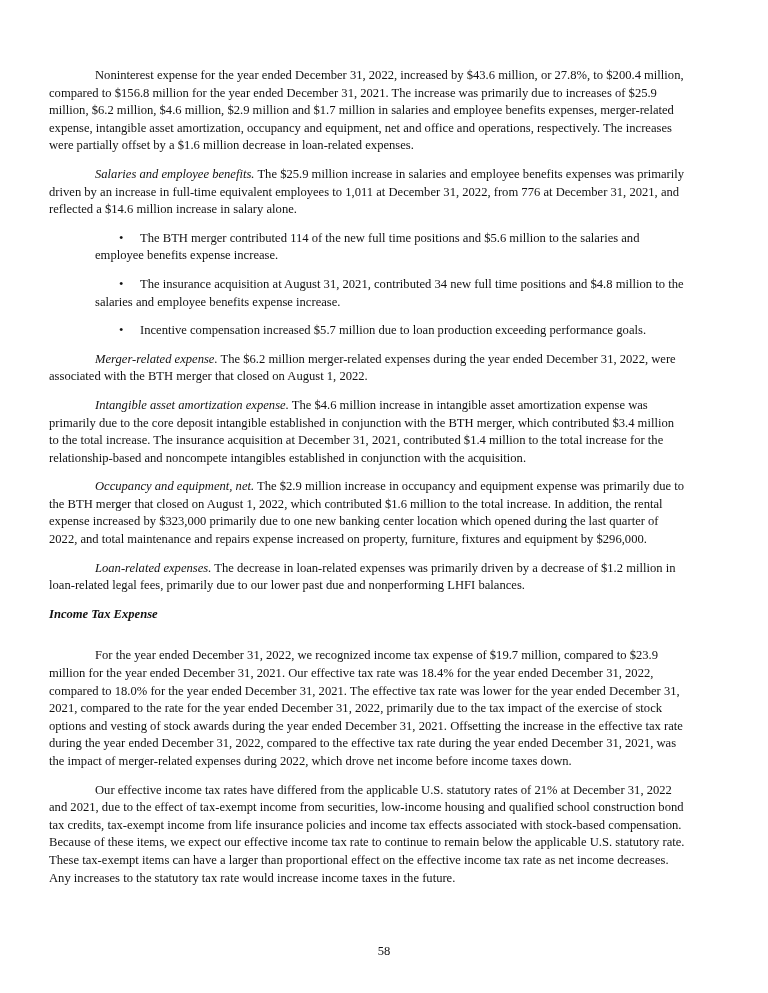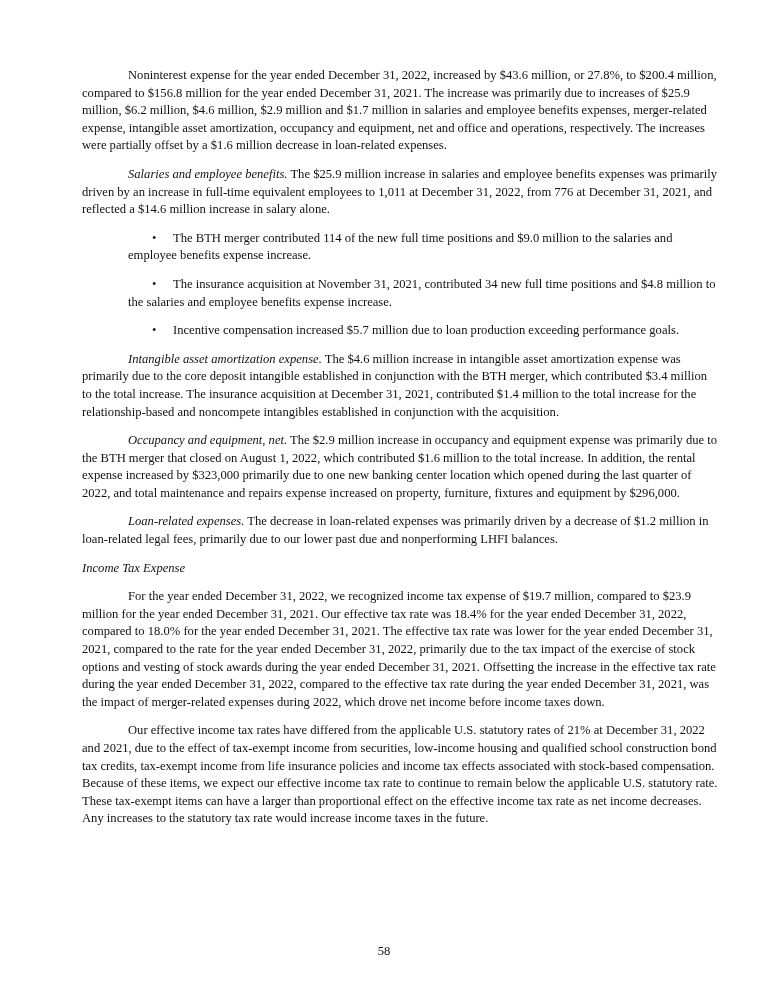--- a/index.html
+++ b/index.html
@@ -12,21 +12,21 @@
     height: 993px;
     position: relative;
     overflow: hidden;
     font-family: "Liberation Serif", "DejaVu Serif", serif;
     color: #111111;
     font-size: 12.6px;
     line-height: 17.6px;
   }
   .page {
     position: absolute;
-    left: 82px;
+    left: 49px;
     top: 67px;
     width: 636px;
   }
   p {
     margin: 0;
   }
   .para {
     text-indent: 46px;
     margin-bottom: 11px;
   }
@@ -44,23 +44,23 @@
   .bullet-a .dot, .bullet-b .dot {
     display: inline-block;
     width: 21px;
     text-indent: 0;
   }
   .bullet-b {
     padding-left: 91px;
     text-indent: -21px;
   }
   .heading {
-    font-weight: normal;
+    font-weight: bold;
     font-style: italic;
-    margin-bottom: 11px;
+    margin-bottom: 24px;
   }
   .page-number {
     position: absolute;
     top: 943px;
     left: 0;
     width: 768px;
     text-align: center;
     font-family: "Liberation Serif", "DejaVu Serif", serif;
     font-size: 12.6px;
   }
@@ -72,32 +72,35 @@
 
   <p class="para">
     <span>Noninterest expense for the year ended December 31, 2022, increased by $43.6 million, or 27.8%, to $200.4 million, compared to $156.8 million for the year ended December 31, 2021. The increase was primarily due to increases of $25.9 million, $6.2 million, $4.6 million, $2.9 million and $1.7 million in salaries and employee benefits expenses, merger-related expense, intangible asset amortization, occupancy and equipment, net and office and operations, respectively. The increases were partially offset by a $1.6 million decrease in loan-related expenses.</span>
   </p>
 
   <p class="para">
     <em>Salaries and employee benefits.</em><span> The $25.9 million increase in salaries and employee benefits expenses was primarily driven by an increase in full-time equivalent employees to 1,011 at December 31, 2022, from 776 at December 31, 2021, and reflected a $14.6 million increase in salary alone.</span>
   </p>
 
   <div class="bullet-wrap">
-    <p class="bullet-a"><span class="dot">•</span><span>The BTH merger contributed 114 of the new full time positions and $9.0 million to the salaries and employee benefits expense increase.</span></p>
+    <p class="bullet-a"><span class="dot">•</span><span>The BTH merger contributed 114 of the new full time positions and $5.6 million to the salaries and employee benefits expense increase.</span></p>
   </div>
 
   <div class="bullet-wrap">
-    <p class="bullet-a"><span class="dot">•</span><span>The insurance acquisition at November 31, 2021, contributed 34 new full time positions and $4.8 million to the salaries and employee benefits expense increase.</span></p>
+    <p class="bullet-a"><span class="dot">•</span><span>The insurance acquisition at August 31, 2021, contributed 34 new full time positions and $4.8 million to the salaries and employee benefits expense increase.</span></p>
   </div>
 
   <div class="bullet-wrap">
     <p class="bullet-b"><span class="dot">•</span><span>Incentive compensation increased $5.7 million due to loan production exceeding performance goals.</span></p>
   </div>
 
 
+  <p class="para">
+    <em>Merger-related expense.</em><span> The $6.2 million merger-related expenses during the year ended December 31, 2022, were associated with the BTH merger that closed on August 1, 2022.</span>
+  </p>
 
   <p class="para">
     <em>Intangible asset amortization expense.</em><span> The $4.6 million increase in intangible asset amortization expense was primarily due to the core deposit intangible established in conjunction with the BTH merger, which contributed $3.4 million to the total increase. The insurance acquisition at December 31, 2021, contributed $1.4 million to the total increase for the relationship-based and noncompete intangibles established in conjunction with the acquisition.</span>
   </p>
 
   <p class="para">
     <em>Occupancy and equipment, net.</em><span> The $2.9 million increase in occupancy and equipment expense was primarily due to the BTH merger that closed on August 1, 2022, which contributed $1.6 million to the total increase. In addition, the rental expense increased by $323,000 primarily due to one new banking center location which opened during the last quarter of 2022, and total maintenance and repairs expense increased on property, furniture, fixtures and equipment by $296,000.</span>
   </p>
 
 

